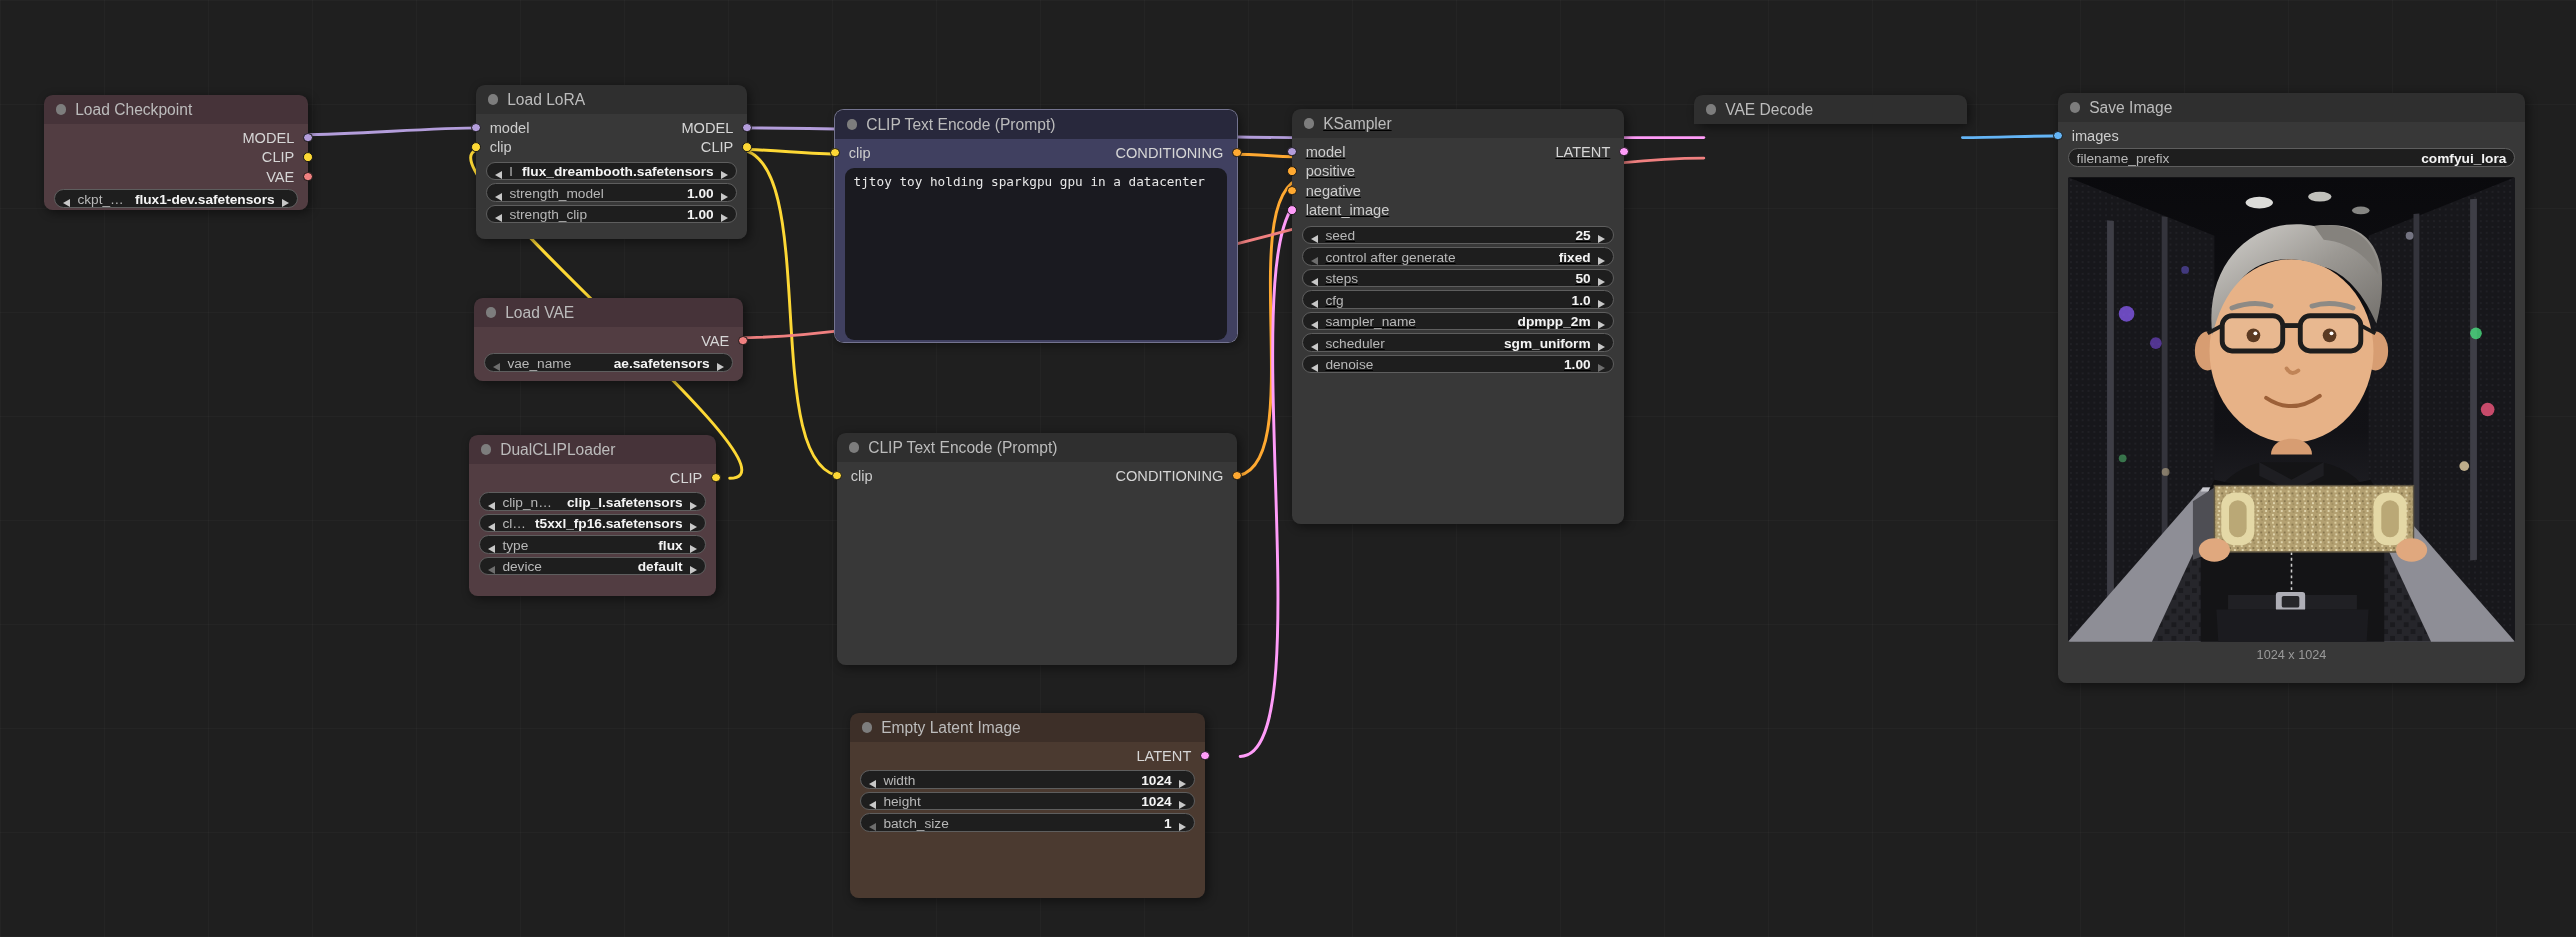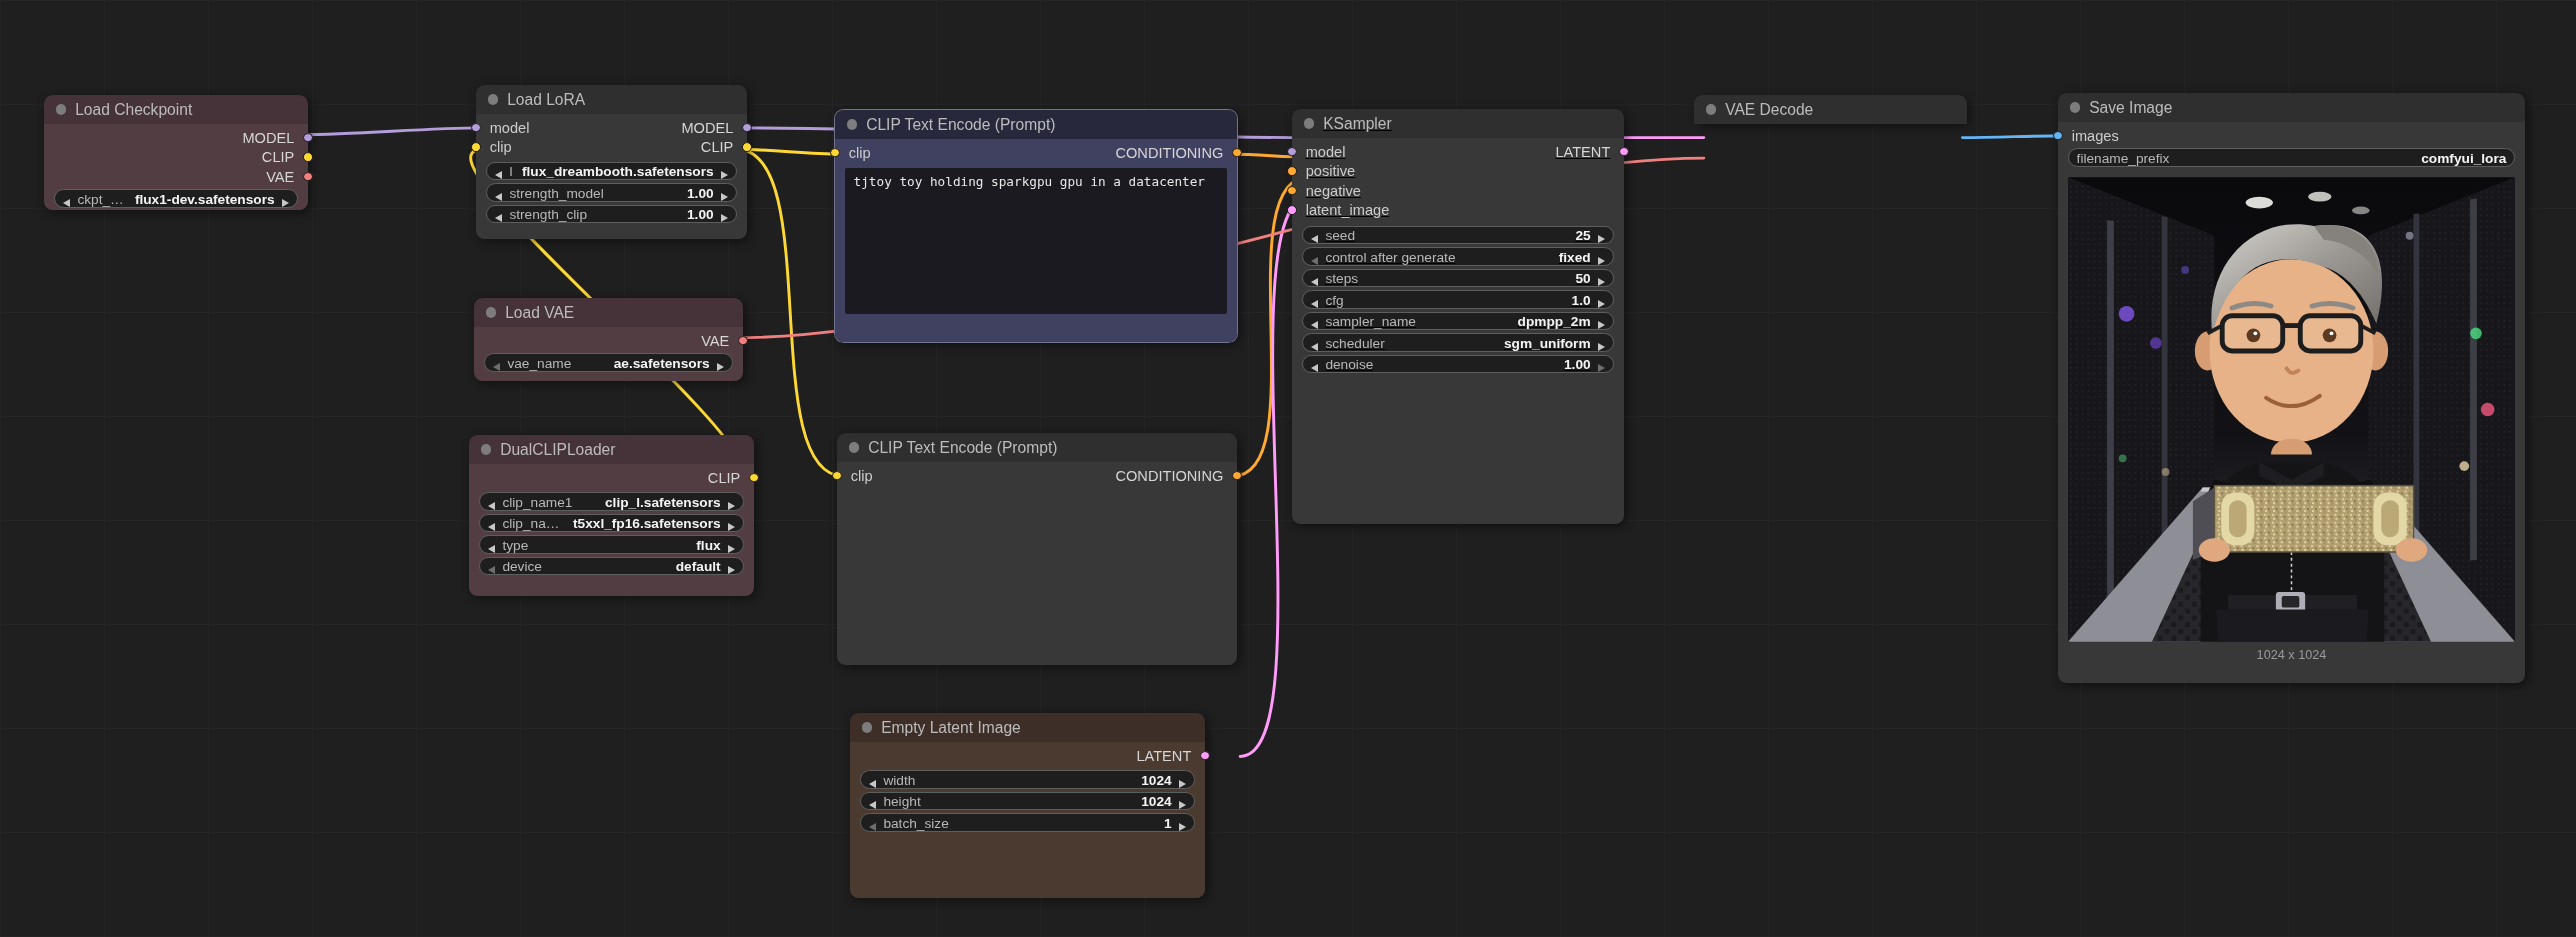--- a/index.html
+++ b/index.html
@@ -43,21 +43,21 @@
     padding:0 7.8px;font-size:13.7px;box-sizing:border-box;white-space:nowrap;
   }
   .wlabel{color:#b8b8b8;overflow:hidden;text-overflow:ellipsis;}
   .wvalue{margin-left:auto;color:#f4f4f4;font-weight:bold;}
   .arr{width:0;height:0;flex:0 0 auto;}
   .arr.left {border-top:4.9px solid transparent;border-bottom:4.9px solid transparent;border-right:7.8px solid #c8c8c8;}
   .arr.right{border-top:4.9px solid transparent;border-bottom:4.9px solid transparent;border-left:7.8px solid #c8c8c8;}
   .arr.left.dim{border-right-color:#6e6e6e;} .arr.right.dim{border-left-color:#6e6e6e;}
 
   .prompt{
-    margin:5.9px 9.8px;background:#1a1a1a;border-radius:2px;height:146px;
+    margin:5.9px 9.8px;background:#1a1a1a;border-radius:9px;height:172px;
     color:#e8e8e8;font-family:"DejaVu Sans Mono", monospace;font-size:12.7px;
     padding:5.9px 8.8px;box-sizing:border-box;white-space:pre-wrap;
   }
   .n-blue .prompt{background:#1a1a20;}
 
   .preview{margin:9.8px 9.8px 0 9.8px;border-radius:2px;overflow:hidden;line-height:0;}
   .caption{text-align:center;color:#9a9a9a;font-size:12.7px;padding-top:5.9px;}
 </style>
 </head>
 <body>
@@ -156,21 +156,21 @@
         </div>
       <div class="widget">
         <span class="arr left dim"></span>
         <span class="wlabel">vae_name</span>
         <span class="wvalue">ae.safetensors</span>
         <span class="arr right"></span>
       </div>
     </div>
   </div>
 
-  <div class="node n-maroon" style="left:469px;top:435px;width:285px;">
+  <div class="node n-maroon" style="left:469px;top:435px;width:247px;">
     <div class="title">
       <span class="tdot"></span>
       <span>DualCLIPLoader</span>
     </div>
     <div class="body" style="height:132px;">
       <div class="srow">
           <span class="out">CLIP</span>
           <span class="dot outp c-clip"></span>
         </div>
       <div class="widget" style="margin-top:4.9px;">

